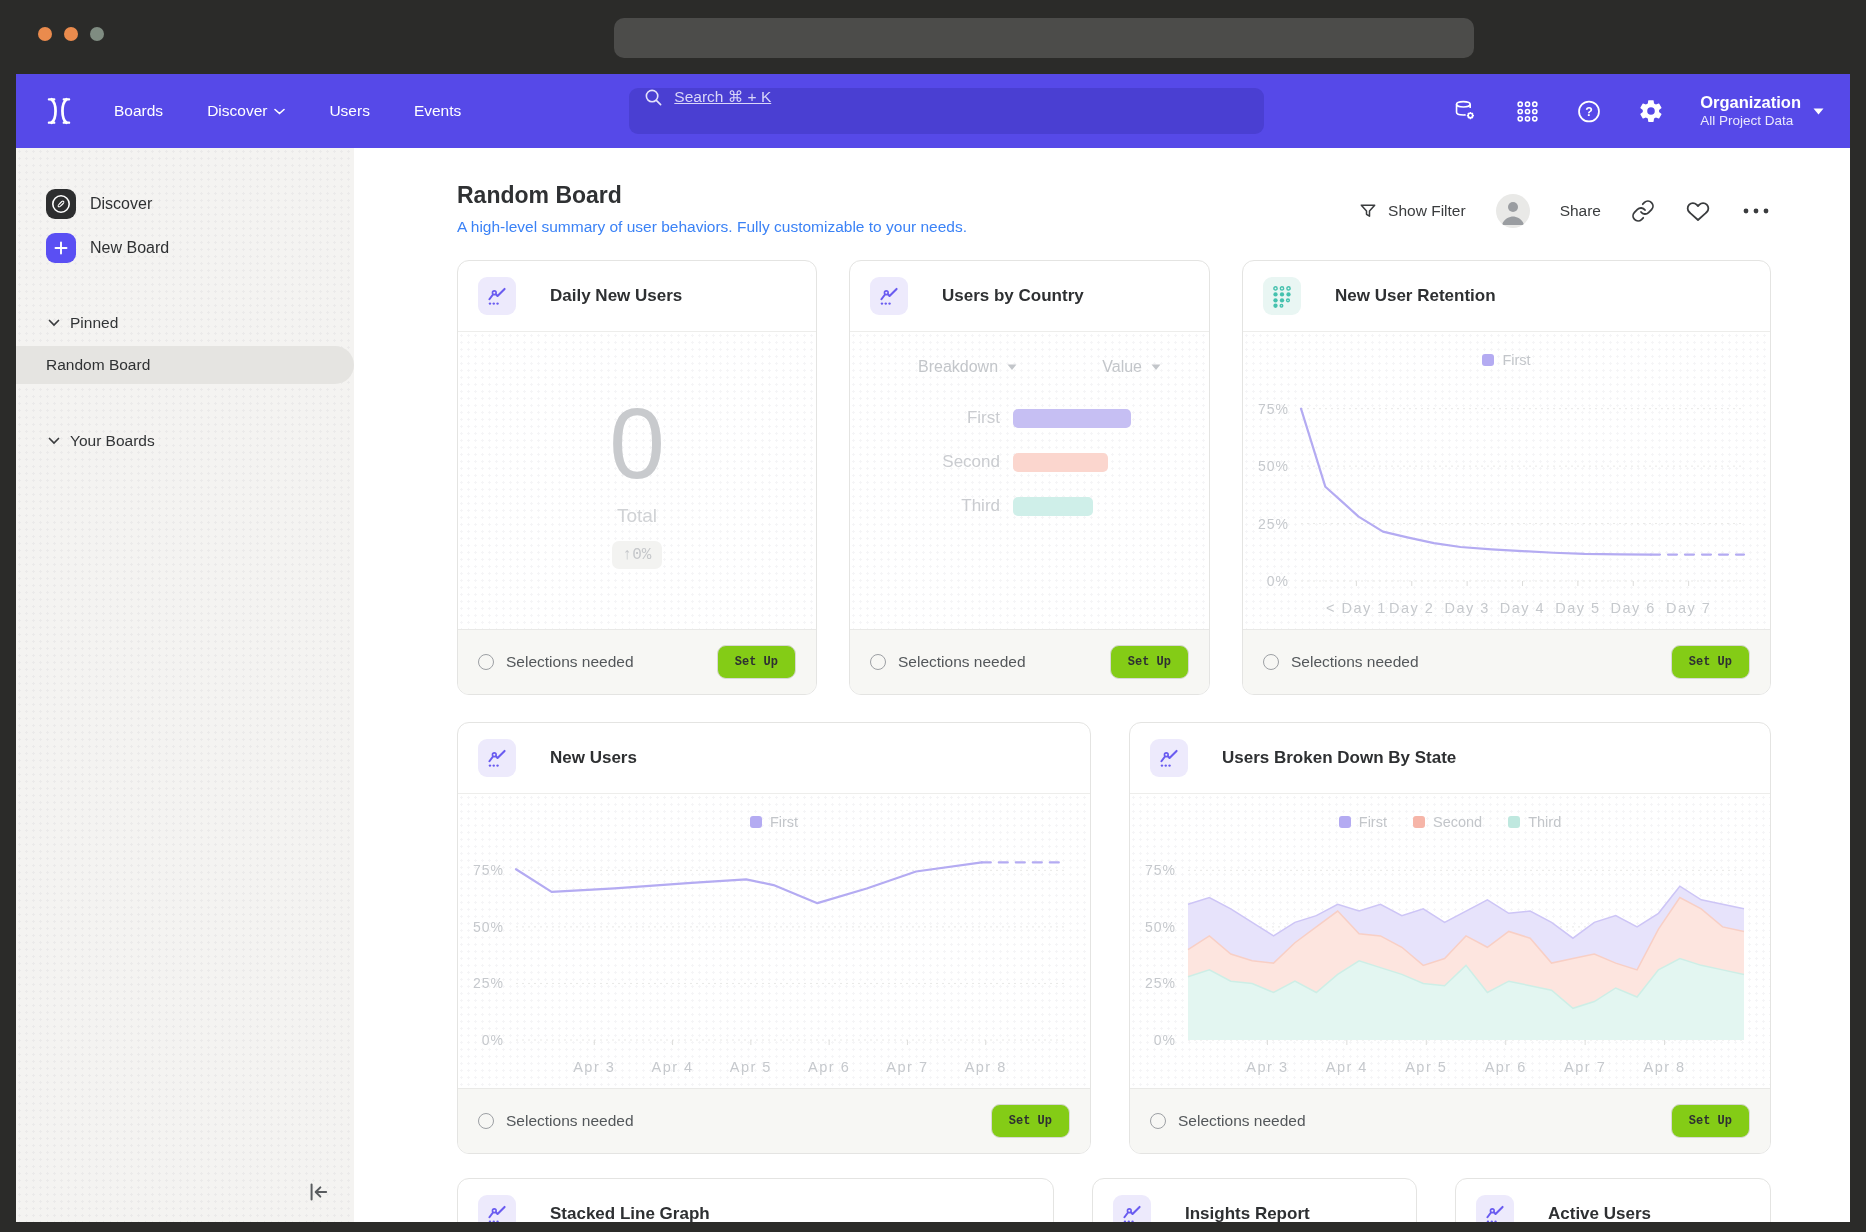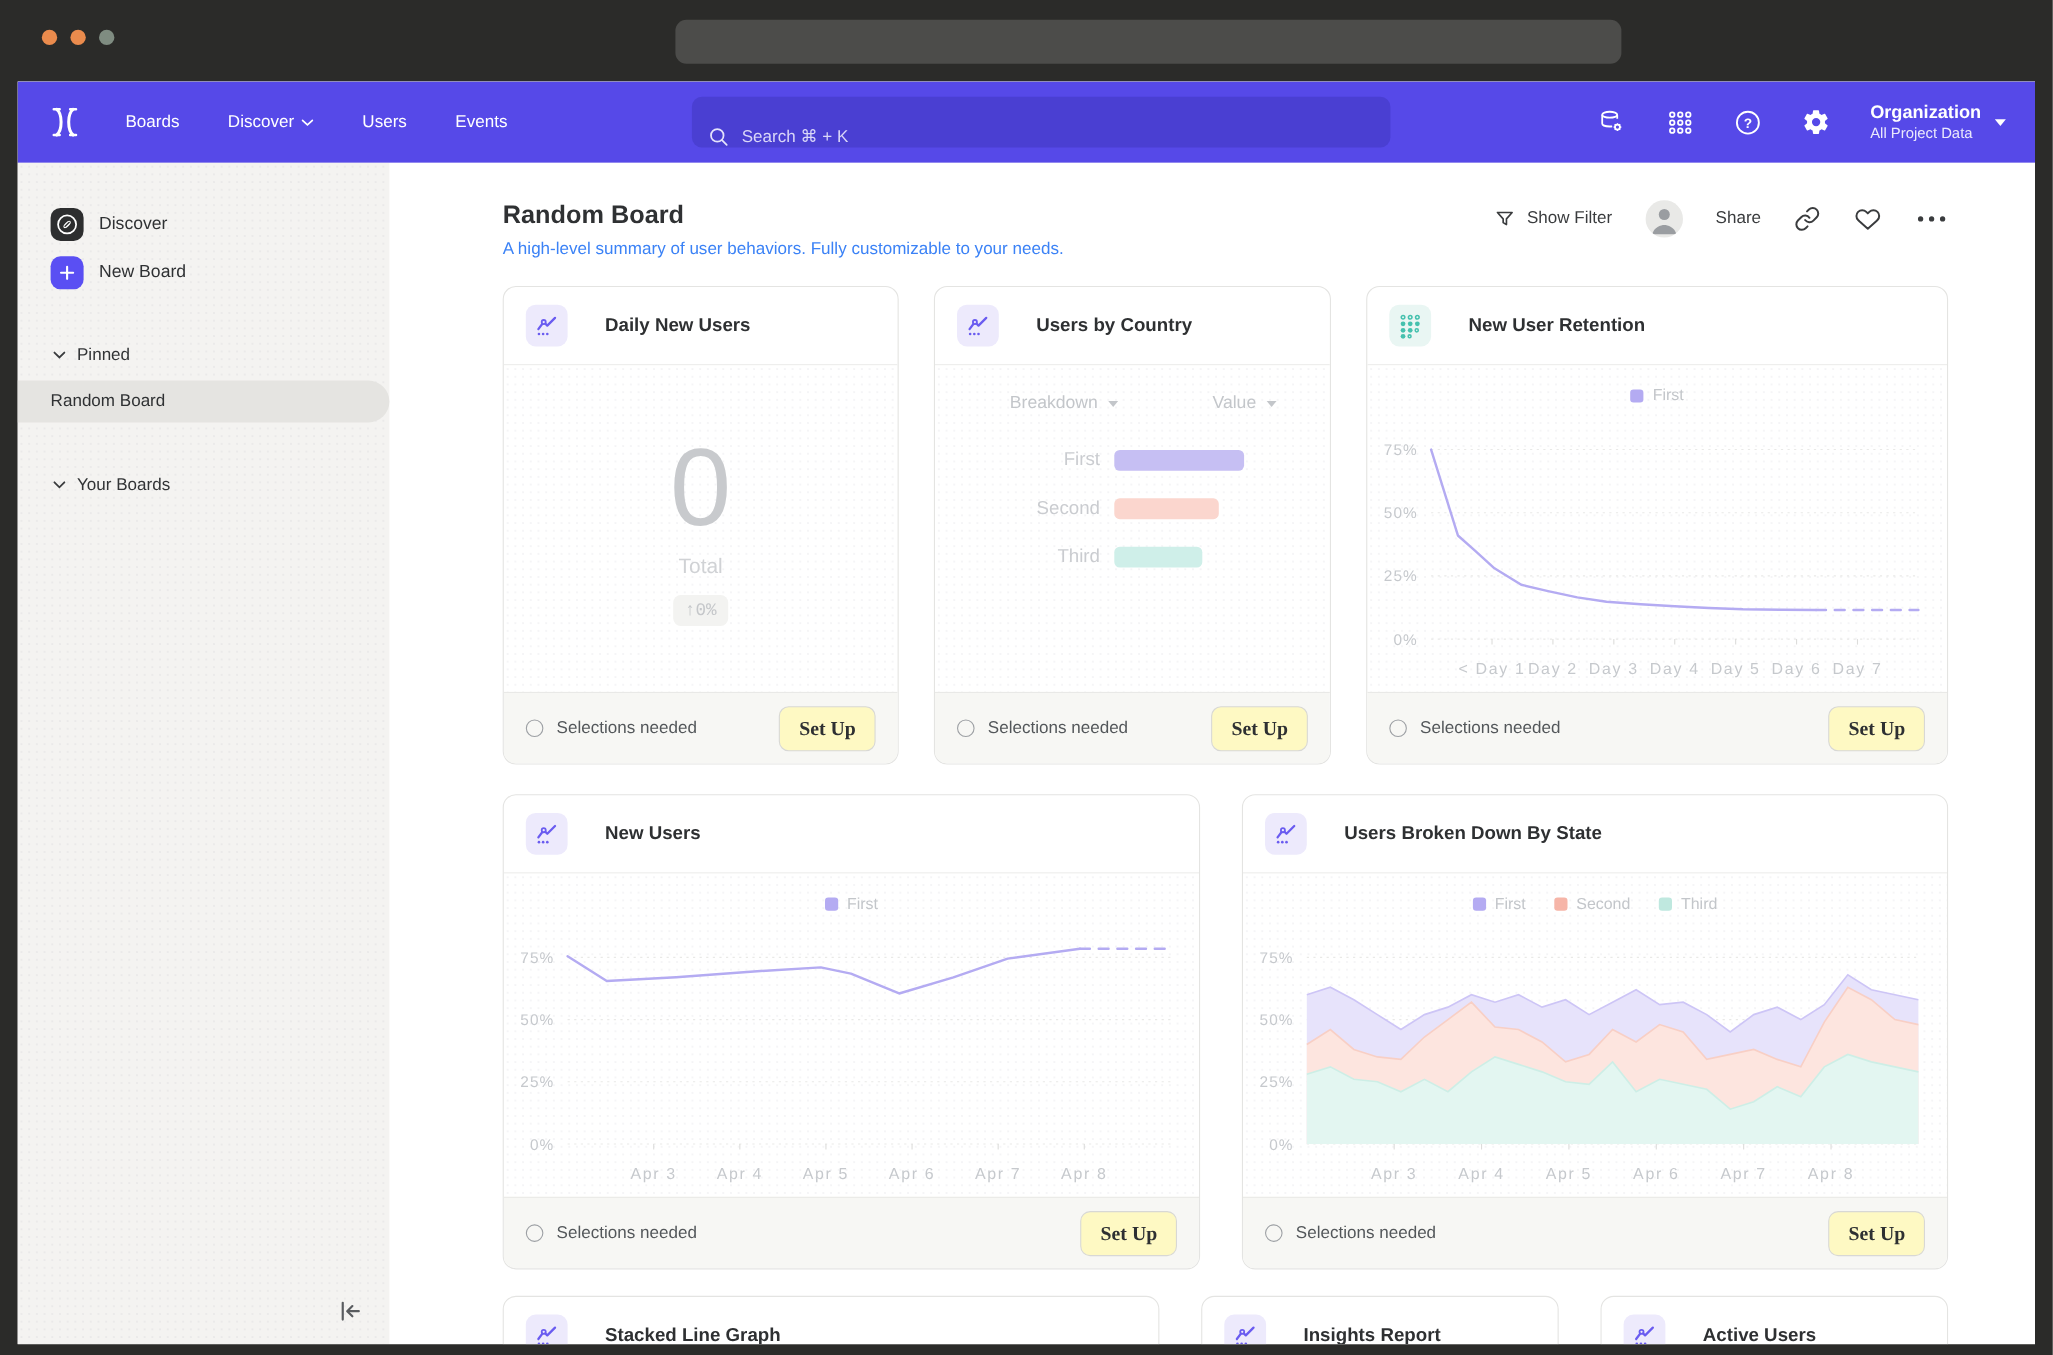--- a/index.html
+++ b/index.html
@@ -8,61 +8,61 @@
   .traffic{position:absolute;top:27px;left:38px;display:flex;gap:12px;}
   .traffic span{width:14px;height:14px;border-radius:50%;display:block;}
   .urlbar{position:absolute;left:614px;top:18px;width:860px;height:40px;border-radius:10px;background:#4c4c4a;}
   .app{position:absolute;left:16px;top:74px;right:16px;bottom:10px;display:flex;flex-direction:column;overflow:hidden;background:#fff;}
 
   
   .topnav{flex:0 0 74px;background:#5649e8;display:flex;align-items:center;padding:0 26px;color:#fff;}
   .logo{width:34px;height:34px;margin-right:38px;flex:0 0 34px;cursor:pointer;}
   .nav-items{display:flex;gap:44px;align-items:center;font-size:15.5px;}
   .nav-item{display:flex;align-items:center;gap:7px;cursor:pointer;white-space:nowrap;}
-  .search{margin-left:168px;width:605px;height:46px;background:#4a3fd2;border-radius:9px;display:flex;align-items:flex-end;padding:0 15px;gap:11px;color:#d9d6f8;font-size:15.5px;cursor:text;}
+  .search{margin-left:168px;width:605px;height:46px;background:#4a3fd2;border-radius:9px;display:flex;align-items:flex-start;padding:0 15px;gap:11px;color:#d9d6f8;font-size:15.5px;cursor:text;text-decoration:underline;}
   .nav-right{margin-left:auto;display:flex;align-items:center;gap:36px;}
   .nav-ic{width:26px;height:26px;cursor:pointer;display:flex;align-items:center;justify-content:center;}
   .org{display:flex;align-items:center;gap:12px;cursor:pointer;}
   .org-name{font-size:16.5px;font-weight:bold;line-height:1.25;}
   .org-sub{font-size:13.5px;opacity:.88;line-height:1.25;}
 
   
   .frame{flex:1;display:flex;min-height:0;}
   .dotted{background-image:radial-gradient(rgba(80,80,110,0.06) 1px,transparent 1.2px);background-size:7px 7px;}
   .sidebar{flex:0 0 327px;background-color:#f4f3f1;position:relative;padding-top:34px;}
   .side-row{display:flex;align-items:center;gap:14px;padding-left:30px;height:44px;font-size:16px;color:#2f3133;cursor:pointer;}
   .side-icon{width:30px;height:30px;border-radius:9px;display:flex;align-items:center;justify-content:center;flex:0 0 30px;}
   .side-section{display:flex;align-items:center;gap:10px;padding-left:32px;margin-top:40px;font-size:15.5px;color:#323436;height:26px;cursor:pointer;}
   .side-selected{margin-top:10px;height:38px;background:#e5e4e1;border-radius:0 20px 20px 0;width:308px;display:flex;align-items:center;padding-left:30px;font-size:15.5px;color:#2f3133;cursor:pointer;}
   .collapse-btn{position:absolute;right:22px;bottom:16px;width:28px;height:28px;cursor:pointer;}
 
   .main{flex:1;background:#fff;padding:34px 79px 0 103px;overflow:hidden;min-width:0;}
   .page-head{display:flex;justify-content:space-between;align-items:flex-start;}
   .page-title{font-size:23px;font-weight:bold;color:#2f3133;}
   .page-sub{margin-top:9px;font-size:15.5px;color:#3b82f6;}
-  .actions{display:flex;align-items:center;gap:30px;margin-top:0;color:#3a3c3e;font-size:15.5px;}
+  .actions{display:flex;align-items:center;gap:30px;margin-top:12px;color:#3a3c3e;font-size:15.5px;}
   .action{display:flex;align-items:center;gap:10px;cursor:pointer;white-space:nowrap;}
   .avatar{width:34px;height:34px;border-radius:50%;background:#e9e9e7;overflow:hidden;cursor:pointer;flex:0 0 34px;}
 
   .grid1{margin-top:24px;display:grid;grid-template-columns:360px 361px 1fr;gap:32px;height:435px;}
   .grid2{margin-top:27px;display:grid;grid-template-columns:634px 1fr;gap:38px;height:432px;}
   .grid3{margin-top:24px;display:grid;grid-template-columns:597px 325px 1fr;gap:38px;height:320px;}
 
   
   .card{border:1px solid #e4e4e2;border-radius:12px;background:#fff;display:flex;flex-direction:column;overflow:hidden;min-width:0;}
   .card-head{flex:0 0 70px;display:flex;align-items:center;gap:14px;padding:0 20px;border-bottom:1px solid #ededeb;}
   .tile-icon{width:38px;height:38px;border-radius:9px;flex:0 0 38px;display:flex;align-items:center;justify-content:center;}
   .tile-purple{background:#edeafc;}
   .tile-teal{background:#e9f6f3;}
   .card-title{font-size:17px;font-weight:bold;color:#2e3032;white-space:nowrap;margin-left:20px;}
   .card-body{flex:1;position:relative;min-height:0;}
   .card-foot{flex:0 0 64px;background:#f7f7f4;border-top:1px solid #e9e9e7;display:flex;align-items:center;justify-content:space-between;padding:0 20px;}
   .status{display:flex;align-items:center;gap:12px;font-size:15.5px;color:#53575a;}
   .status-circle{width:14px;height:14px;border-radius:50%;border:1.5px solid #9da0a4;flex:0 0 14px;}
-  .setup-btn{background:#fef9c3;border:1px solid #d8d8d5;border-radius:9px;padding:9px 17px;font-size:18px;font-weight:bold;color:#2e3032;font-family:Liberation Serif, serif;cursor:pointer;}
+  .setup-btn{background:#84cc16;border:1px solid #d8d8d5;border-radius:9px;padding:9px 17px;font-size:12px;font-weight:bold;color:#2e3032;font-family:Liberation Mono, monospace;cursor:pointer;}
 
   
   .kpi-body{display:flex;flex-direction:column;align-items:center;justify-content:center;}
   .kpi-value{font-size:100px;color:#c8cacd;line-height:1;}
   .kpi-label{margin-top:12px;font-size:19px;color:#d0d2d5;}
   .kpi-delta{margin-top:14px;background:#f3f3f1;border-radius:7px;padding:5px 11px;font-size:16px;color:#c5c7ca;font-family:"Liberation Mono",monospace;}
 
   
   .ubc-body{padding-top:26px;}
   .ubc-cols{display:flex;align-items:center;font-size:16px;color:#c3c6ca;}

